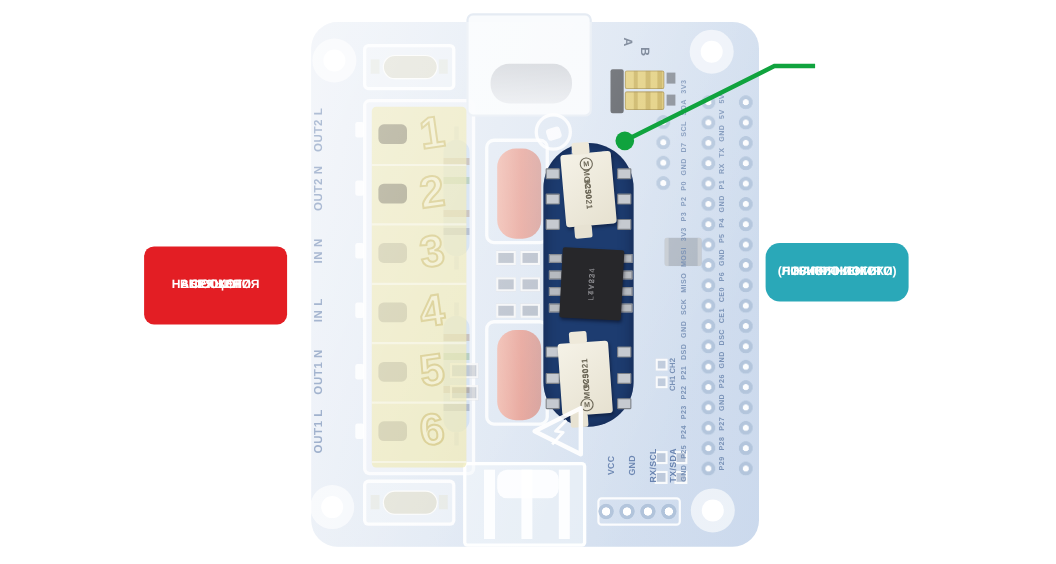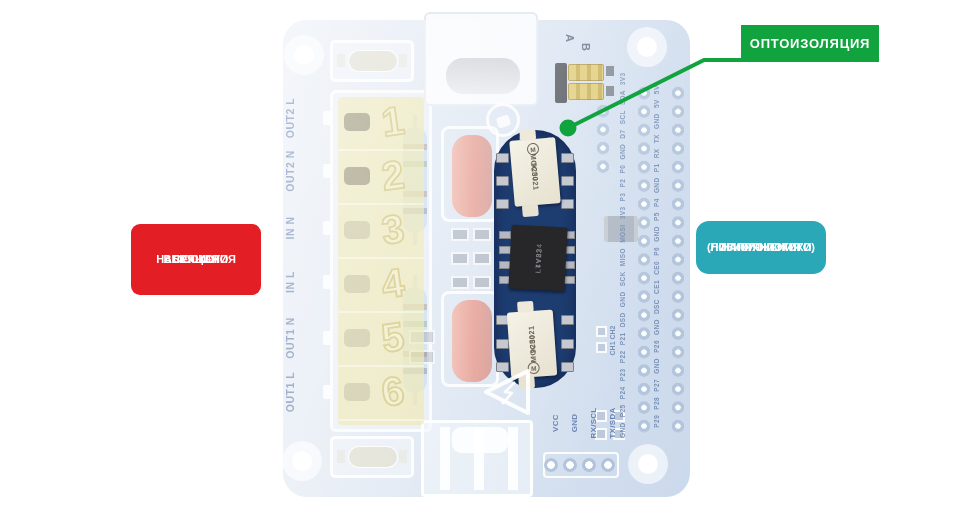--- a/index.html
+++ b/index.html
@@ -308,23 +308,20 @@
   <svg class="warn-tri" width="56" height="52" viewBox="0 0 56 52">
     <polygon points="50,5 50,47 8,26" fill="none" stroke="rgba(255,255,255,0.92)" stroke-width="4" stroke-linejoin="round"></polygon>
     <polyline points="37,16 27,26 34,27 24,38" fill="none" stroke="rgba(255,255,255,0.92)" stroke-width="2.6" stroke-linejoin="round"></polyline>
   </svg>
 
   <svg class="callout" width="960" height="513">
     <polyline points="568,128 704,60 741,60" fill="none" stroke="#10a33e" stroke-width="4"></polyline>
     <circle cx="568" cy="128" r="8.5" fill="#10a33e"></circle>
   </svg>
 
-  <div class="tag tag-green" style="background:#10a33e;">
-    <span>ОПТОИЗОЛЯЦИЯ</span>
-  </div>
   <div class="tag tag-red" style="background:#e31e24;">
     <span>СЕКЦИЯ</span>
     <span>ВЫСОКОГО</span>
     <span>НАПРЯЖЕНИЯ</span>
   </div>
   <div class="tag tag-teal" style="background:#2aa8b8;">
     <span>ЛОГИКИ НИЗКОГО</span>
     <span>НАПРЯЖЕНИЯ</span>
     <span>(НИЗКОГО ЛОГИКИ)</span>
   </div>

